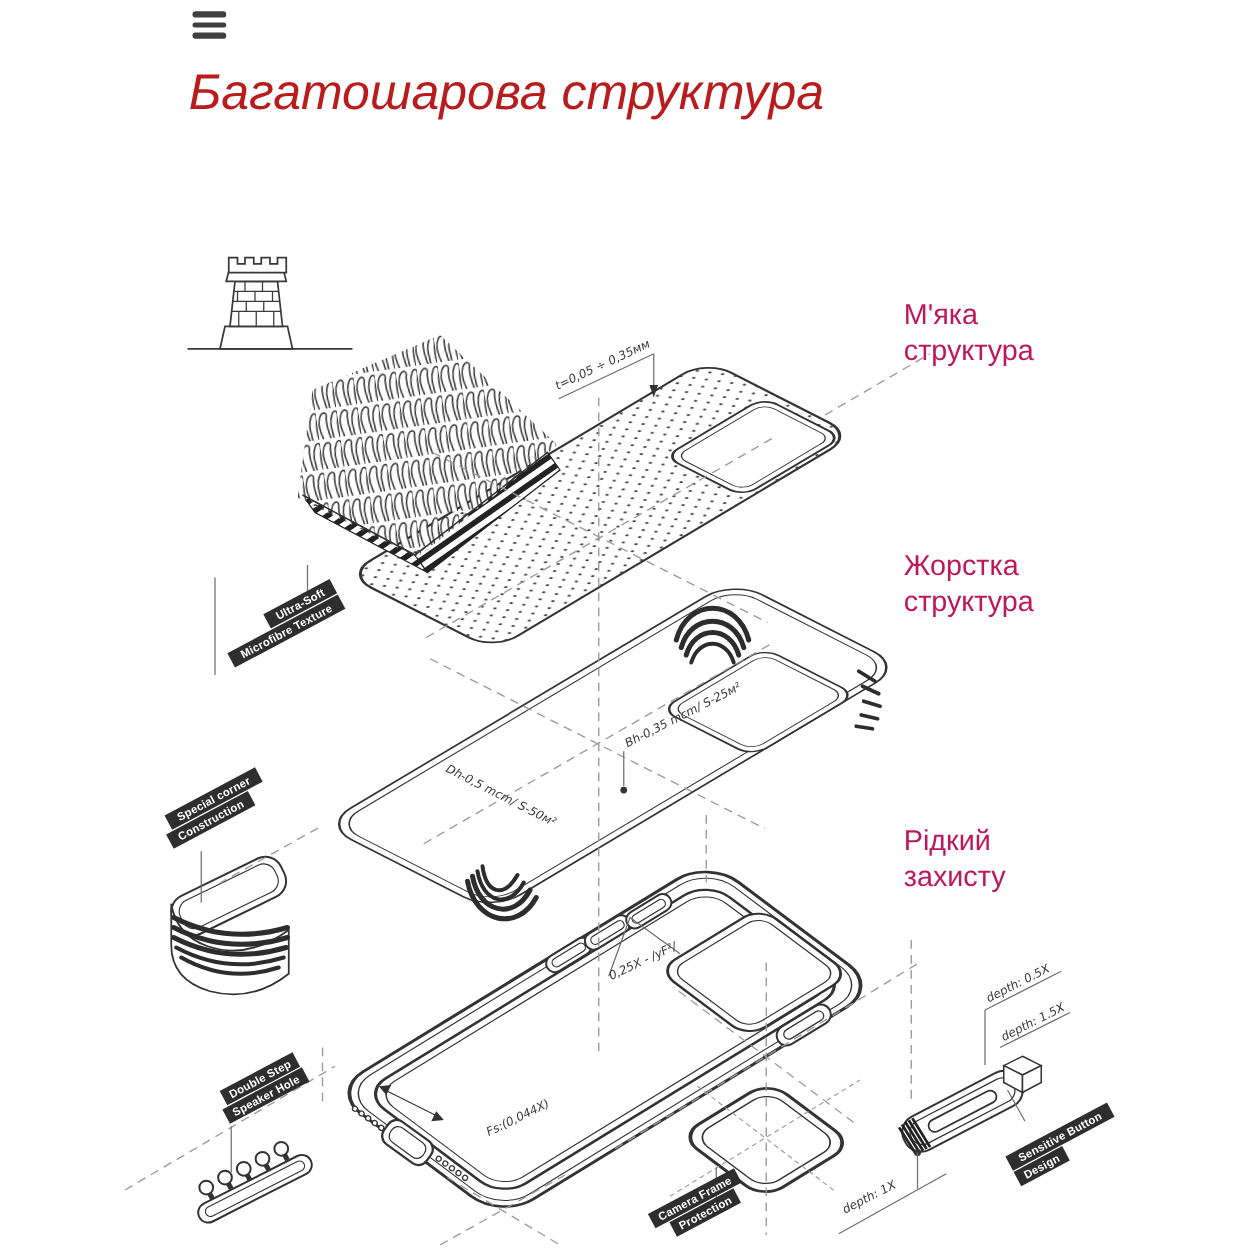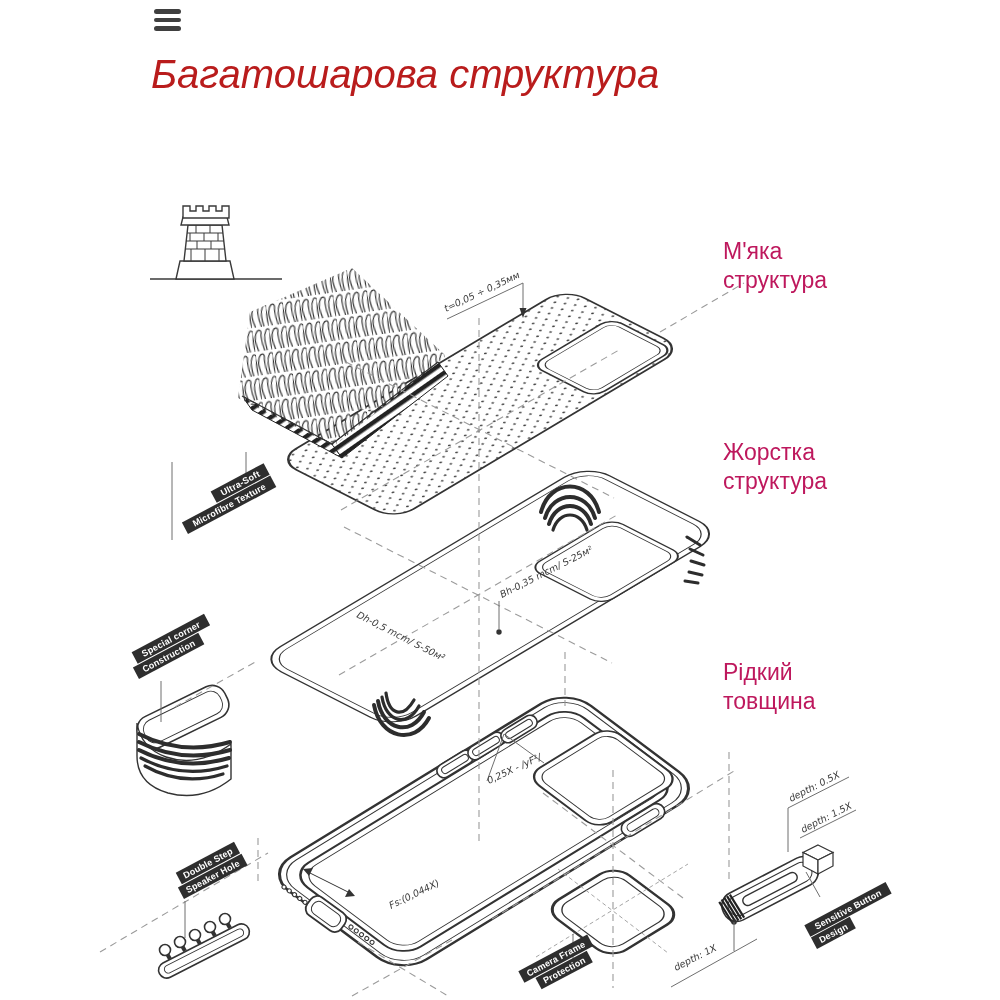--- a/index.html
+++ b/index.html
@@ -42,21 +42,21 @@
 <div class="layer-label" id="label-mic">
   <div>М'яка</div>
   <div>структура</div>
 </div>
 <div class="layer-label" id="label-lin">
   <div>Жорстка</div>
   <div>структура</div>
 </div>
 <div class="layer-label" id="label-sil">
   <div>Рідкий</div>
-  <div>товщина</div>
+  <div>захисту</div>
 </div>
 
 <svg id="diagram" width="1000" height="1000" viewBox="0 0 1000 1000">
   <defs>
     <pattern id="dots" width="8.5" height="8.5" patternUnits="userSpaceOnUse" patternTransform="rotate(-28)">
       <circle cx="2" cy="2" r="1.15" fill="#3d3d3d"></circle>
     </pattern>
     <pattern id="fuzz" width="17" height="24" patternUnits="userSpaceOnUse" patternTransform="rotate(-8)">
       <path d="M4,26 C2,18 0,12 3,6 C5,2 9,2 8,7 C7,12 8,18 10,26" fill="#fff" stroke="#333" stroke-width="1.2"></path>
       <path d="M12,24 C11,16 10,10 13,5 C15,1 18,3 17,8 C16,13 16,18 17,24" fill="#fff" stroke="#333" stroke-width="1.2"></path>

